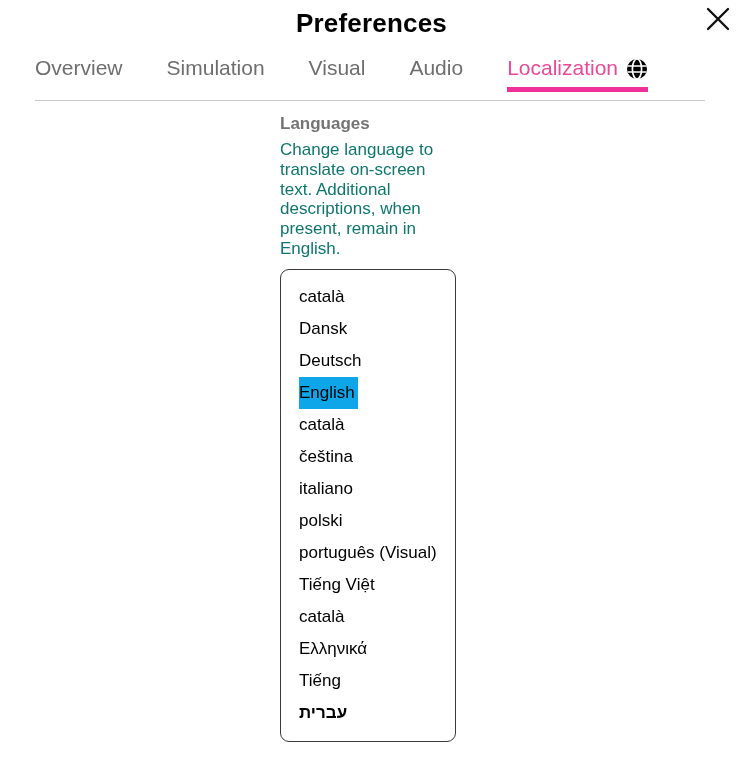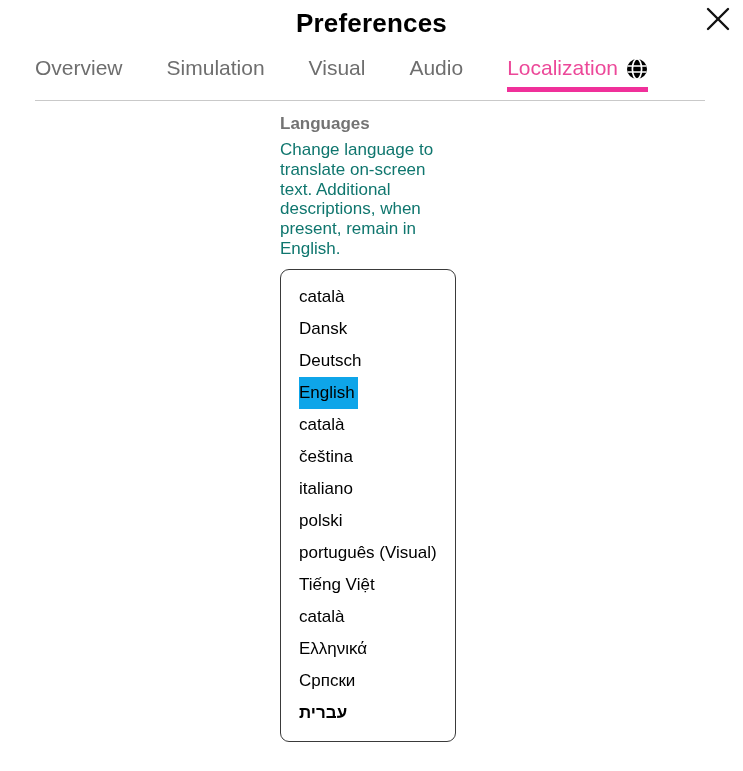--- a/index.html
+++ b/index.html
@@ -195,17 +195,17 @@
     <div class="language-item">Deutsch</div>
     <div><span class="language-item selected">English</span></div>
     <div class="language-item">català</div>
     <div class="language-item">čeština</div>
     <div class="language-item">italiano</div>
     <div class="language-item">polski</div>
     <div class="language-item">português (Visual)</div>
     <div class="language-item">Tiếng Việt</div>
     <div class="language-item">català</div>
     <div class="language-item">Ελληνικά</div>
-    <div class="language-item">Српски</div>
+    <div class="language-item">Tiếng</div>
     <div class="language-item rtl">עברית</div>
   </div>
 
 </div>
 
 </body></html>

